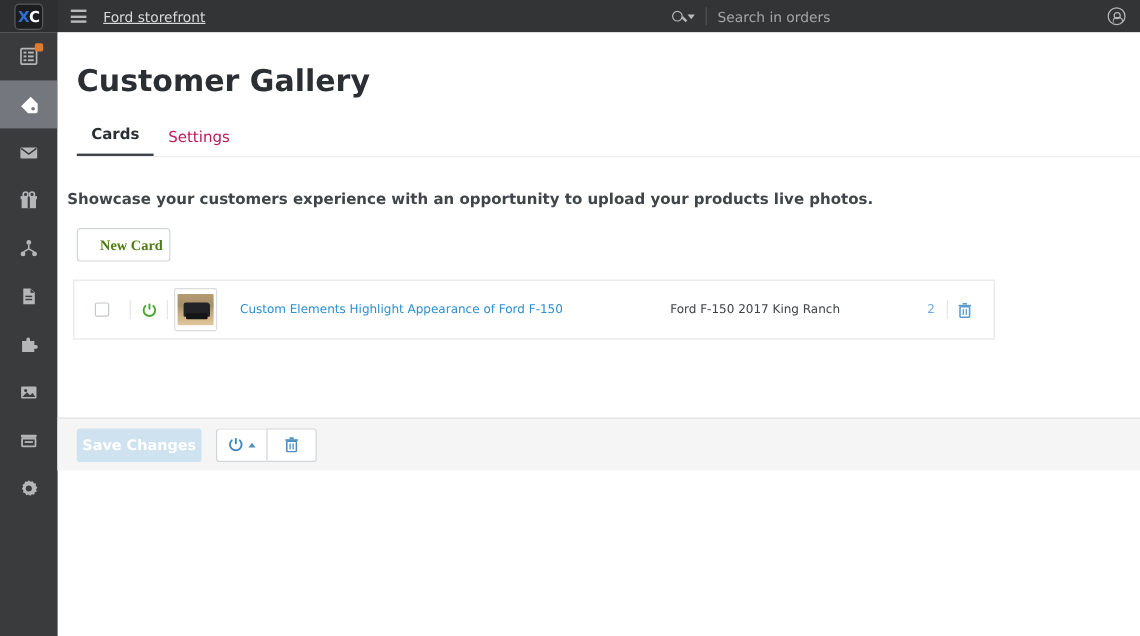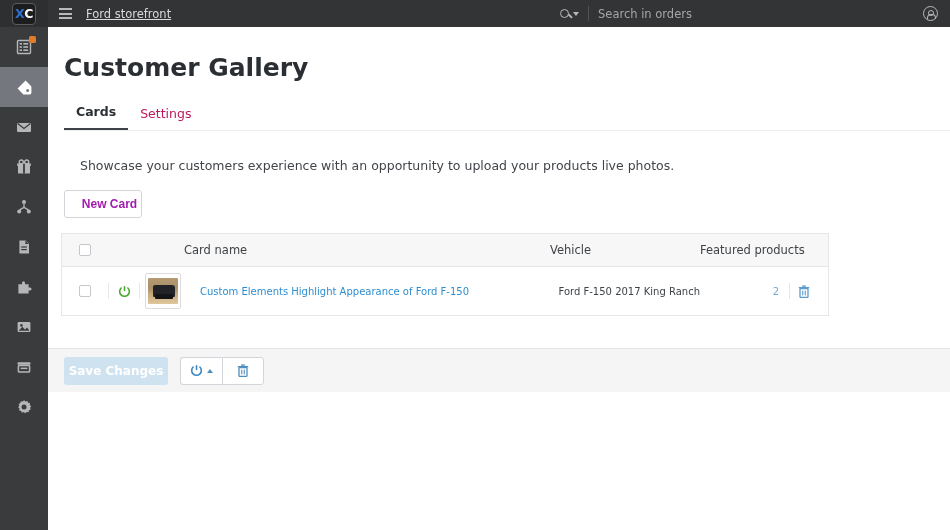--- a/index.html
+++ b/index.html
@@ -129,33 +129,34 @@
     border-bottom: 1px solid #eeeeee;
     display: flex; align-items: flex-end;
   }
   .tab {
     font-size: 12.5px; color: #be185d; padding: 0 12px 9px 12px;
     cursor: pointer; font-family: "DejaVu Sans", sans-serif;
   }
   .tab.active { font-weight: bold; color: #2b2f33; border-bottom: 2px solid #3f4347; }
 
   .desc {
-    position: absolute; left: 32px; top: 131px;
+    position: absolute; left: 8px; top: 131px;
     font-size: 12.5px; color: #41454a;
     font-family: "DejaVu Sans", sans-serif;
+    font-weight: bold;
   }
 
   .new-card-btn {
     position: absolute; left: 16px; top: 163px;
     width: 78px; height: 28px;
     border: 1px solid #d2d6da; border-radius: 3px;
-    background: #ffffff; color: #a21caf;
+    background: #ffffff; color: #4d7c0f;
     font-size: 12px; font-weight: bold; cursor: pointer;
     display: flex; align-items: center; justify-content: center;
-    font-family: Liberation Sans, sans-serif;
+    font-family: Liberation Serif, serif;
     padding-left: 13px;
   }
 
   
   .table {
     position: absolute; left: 13px; top: 206px;
     width: 768px;
     border: 1px solid #e6e6e6;
     background: #ffffff;
   }
@@ -372,28 +373,20 @@
       <div class="tab active">Cards</div>
       <div class="tab">Settings</div>
     </div>
 
     <div class="desc">Showcase your customers experience with an opportunity to upload your products live photos.</div>
 
     <div class="new-card-btn">New Card</div>
 
     <div class="table">
 
-      <div class="thead">
-        <div class="c-chk">
-          <div class="chk"></div>
-        </div>
-        <div class="hd-name">Card name</div>
-        <div class="hd-veh">Vehicle</div>
-        <div class="hd-feat">Featured products</div>
-      </div>
 
       <div class="trow">
         <div class="c-chk">
           <div class="chk"></div>
         </div>
         <div class="vsep"></div>
         <div class="c-pow">
           <svg width="13" height="13" viewBox="0 0 14 14">
             <path d="M3.4 3.2 a5.2 5.2 0 1 0 7.2 0" fill="none" stroke="#4aa832" stroke-width="1.7" stroke-linecap="round"></path>
             <rect x="6.2" y="1" width="1.7" height="5.6" rx="0.8" fill="#4aa832"></rect>

